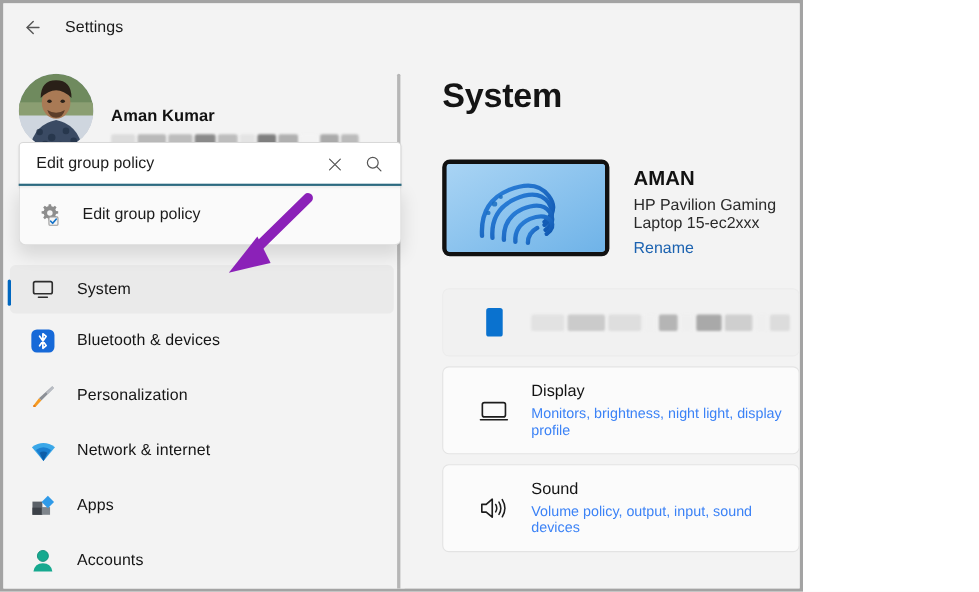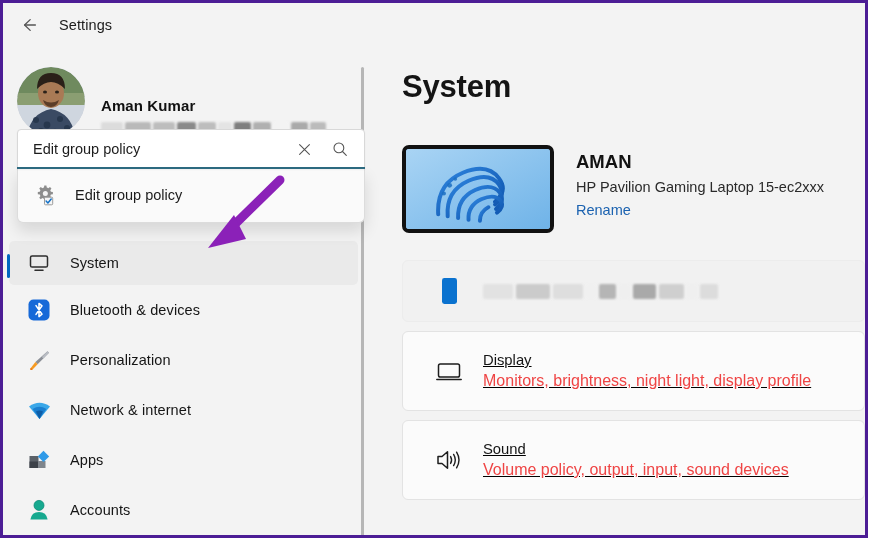--- a/index.html
+++ b/index.html
@@ -6,24 +6,24 @@
 
   html, body {
     width: 890px;
     height: 538px;
     overflow: hidden;
     font-family: "Liberation Sans", sans-serif;
   }
 
   #frame {
     position: relative;
-    width: 868px;
+    width: 730px;
     height: 538px;
     background: #f3f3f3;
-    border: 3px solid #4c1d95;
+    border: 3px solid #a3a3a3;
     overflow: hidden;
   }
 
   
   .titlebar {
     position: absolute;
     left: 0; top: 0;
     width: 100%;
     height: 44px;
     display: flex;
@@ -260,41 +260,40 @@
     position: relative;
     display: flex;
     align-items: center;
     height: 80px;
     margin-right: 0;
     border: 1px solid #e3e3e3;
     border-radius: 6px;
     background: #fbfbfb;
     margin-bottom: 9px;
     cursor: pointer;
-    text-decoration: underline;
   }
   .card.blurred {
     background: #f1f1f1;
     border-color: #ececec;
     height: 62px;
   }
   .card-ico {
     width: 32px; height: 32px;
     margin-left: 30px;
     flex: 0 0 32px;
     display: flex; align-items: center; justify-content: center;
   }
   .card-txt { margin-left: 18px; }
   .card-title {
     font-size: 14.8px;
     color: #141414;
   }
   .card-sub {
-    font-size: 16px;
-    color: #ef4444;
+    font-size: 13px;
+    color: #3b82f6;
     margin-top: 4px;
   }
   .card-blur-row { display: flex; gap: 3px; margin-left: 18px; align-items: center; }
 
   
   .bb { border-radius: 2px; filter: blur(1.2px); }
 
   
   .annot {
     position: absolute;

